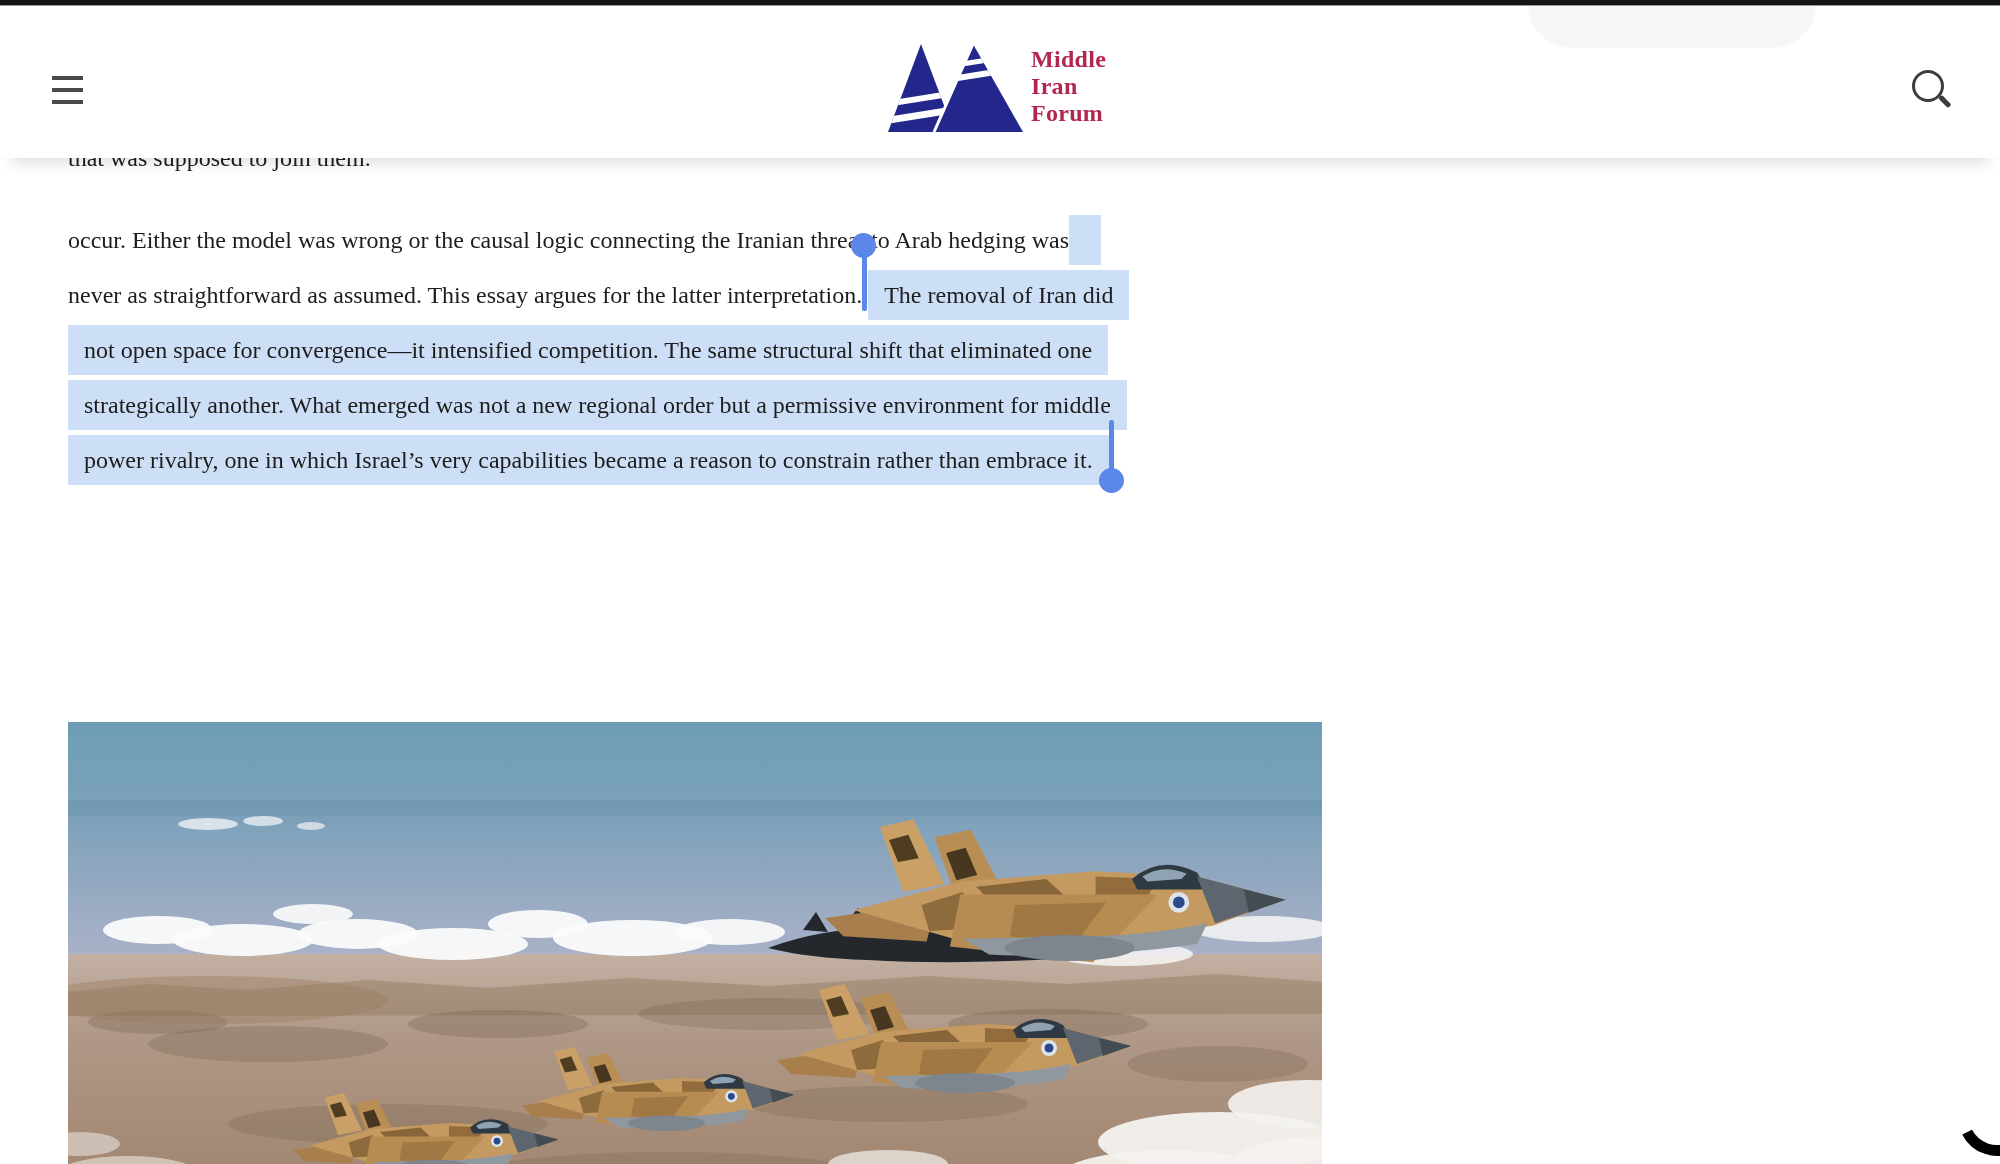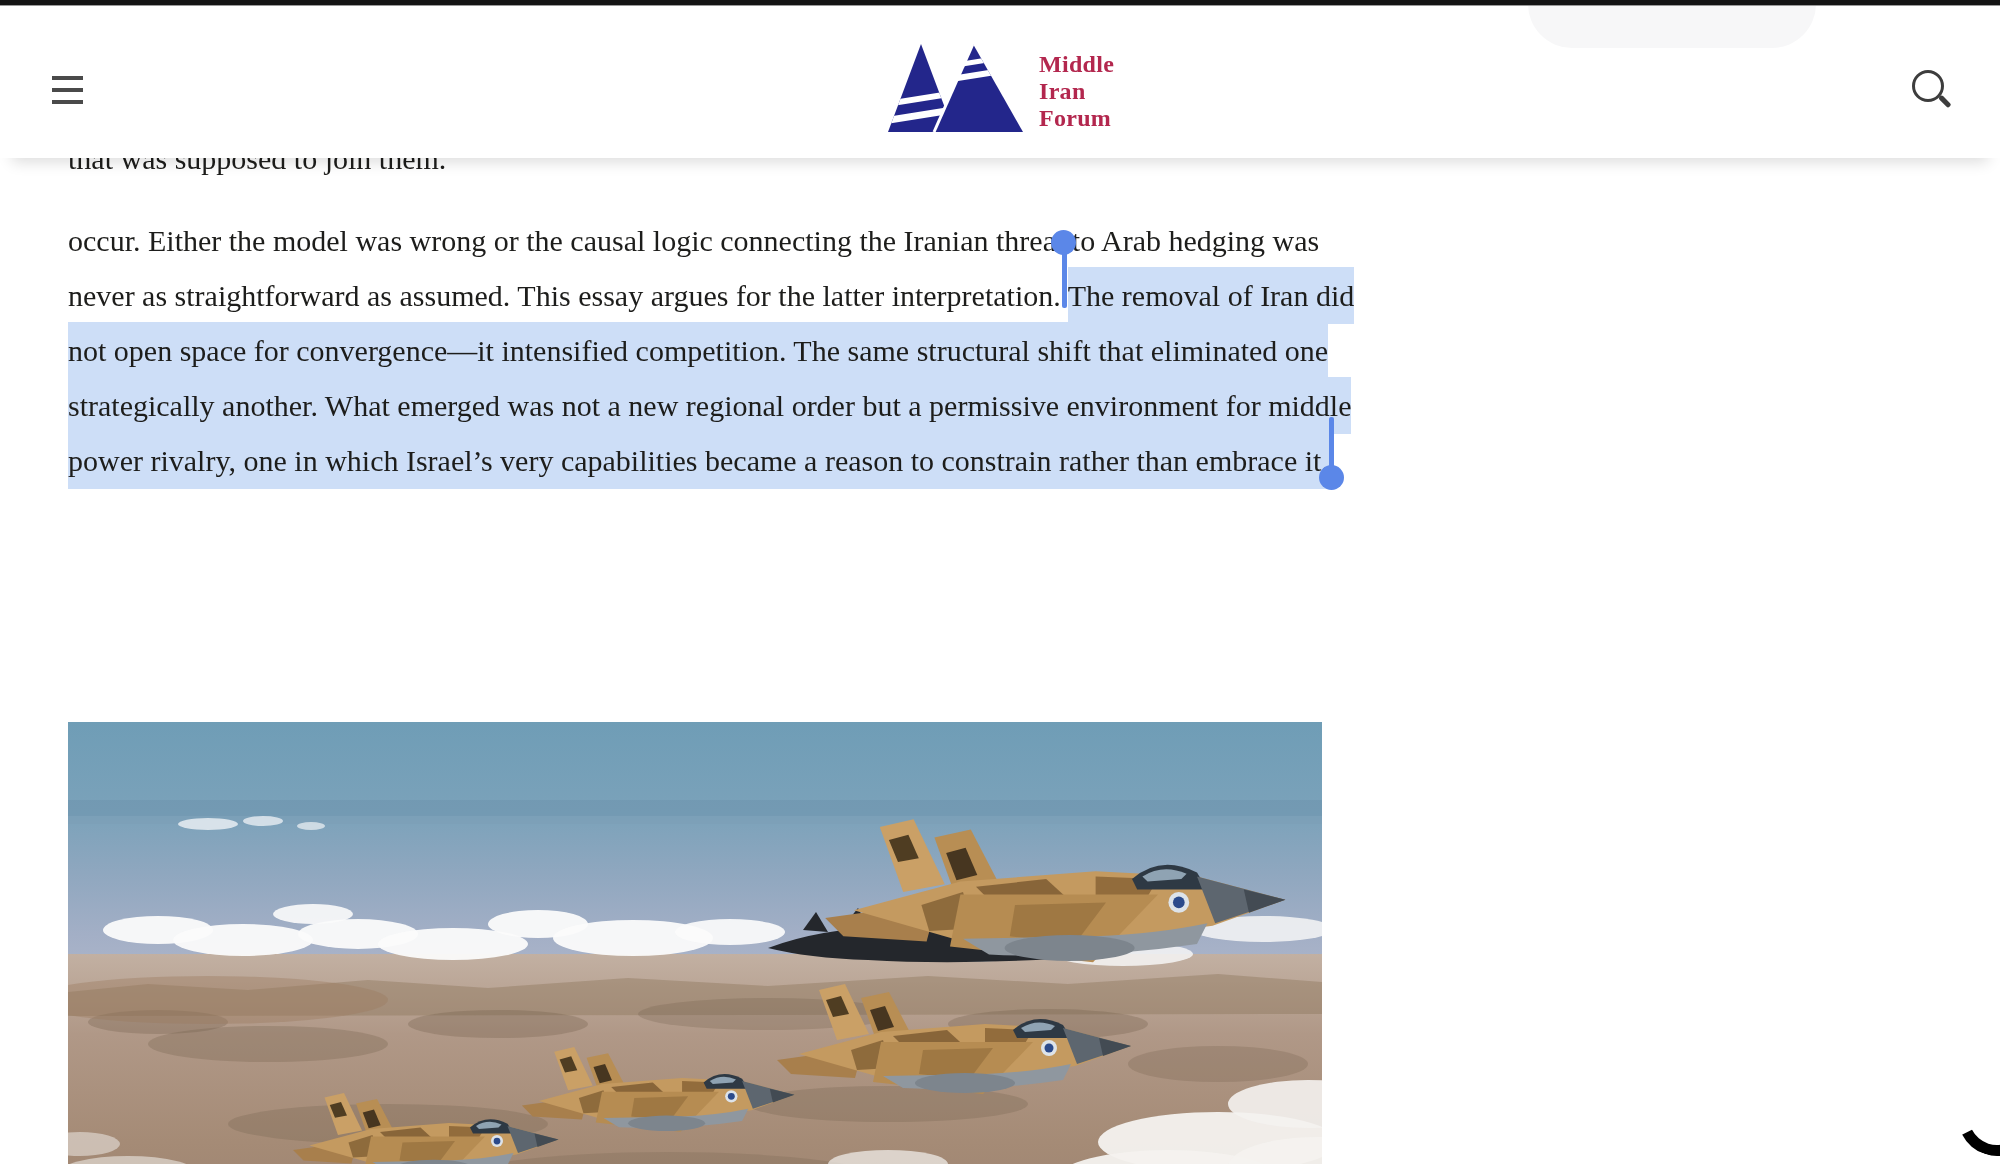--- a/index.html
+++ b/index.html
@@ -28,47 +28,47 @@
   button { background:none; border:0; padding:0; cursor:pointer; }
 
   .hamburger {
     position:absolute; left:52px; top:76px; width:31px;
     display:flex; flex-direction:column; gap:8px;
   }
   .hamburger span { display:block; height:4px; background:#4a4a4a; }
 
   .logo {
     position:absolute; left:888px; top:44px;
-    display:flex; align-items:center; gap:16px; text-decoration:none;
+    display:flex; align-items:flex-start; gap:8px; text-decoration:none;
   }
   .logo-text {
     font-weight:bold; font-size:24px; line-height:27px;
     color:#b3274e; letter-spacing:0.3px; margin-top:2px;
   }
 
   .search-btn { position:absolute; left:1912px; top:70px; width:42px; height:42px; }
   .search-circle {
     position:absolute; left:0; top:0; width:26px; height:26px;
     border:3.5px solid #3d3d3d; border-radius:50%;
   }
   .search-handle {
     position:absolute; left:26px; top:29px; width:14px; height:4.5px;
     background:#3d3d3d; border-radius:2px; transform:rotate(45deg);
   }
 
   
   .article { position:absolute; left:0; top:0; z-index:1; }
   .line {
     position:relative; white-space:nowrap;
-    font-size:30px; line-height:55px; height:55px; color:#1d1d1b;
+    font-size:24px; line-height:55px; height:55px; color:#1d1d1b;
   }
   .clipped { position:absolute; left:68px; top:131px; }
   .para { position:absolute; left:68px; top:213px; width:1262px; }
 
-  .hl { background:#cddef7; padding:12px 0; position:relative; }
+  .hl { background:#cddef7; padding:12px 16px; position:relative; }
 
   .sel-bar { position:absolute; width:5px; background:#5b87e8; border-radius:2px; z-index:5; }
   .sel-start { left:-6px; top:-26px; height:67px; }
   .sel-start::before {
     content:""; position:absolute; left:-11px; top:-11px;
     width:25px; height:25px; border-radius:50%; background:#5b87e8;
   }
   .sel-end { right:-5px; top:-15px; height:55px; }
   .sel-end::after {
     content:""; position:absolute; left:-10px; bottom:-18px;

